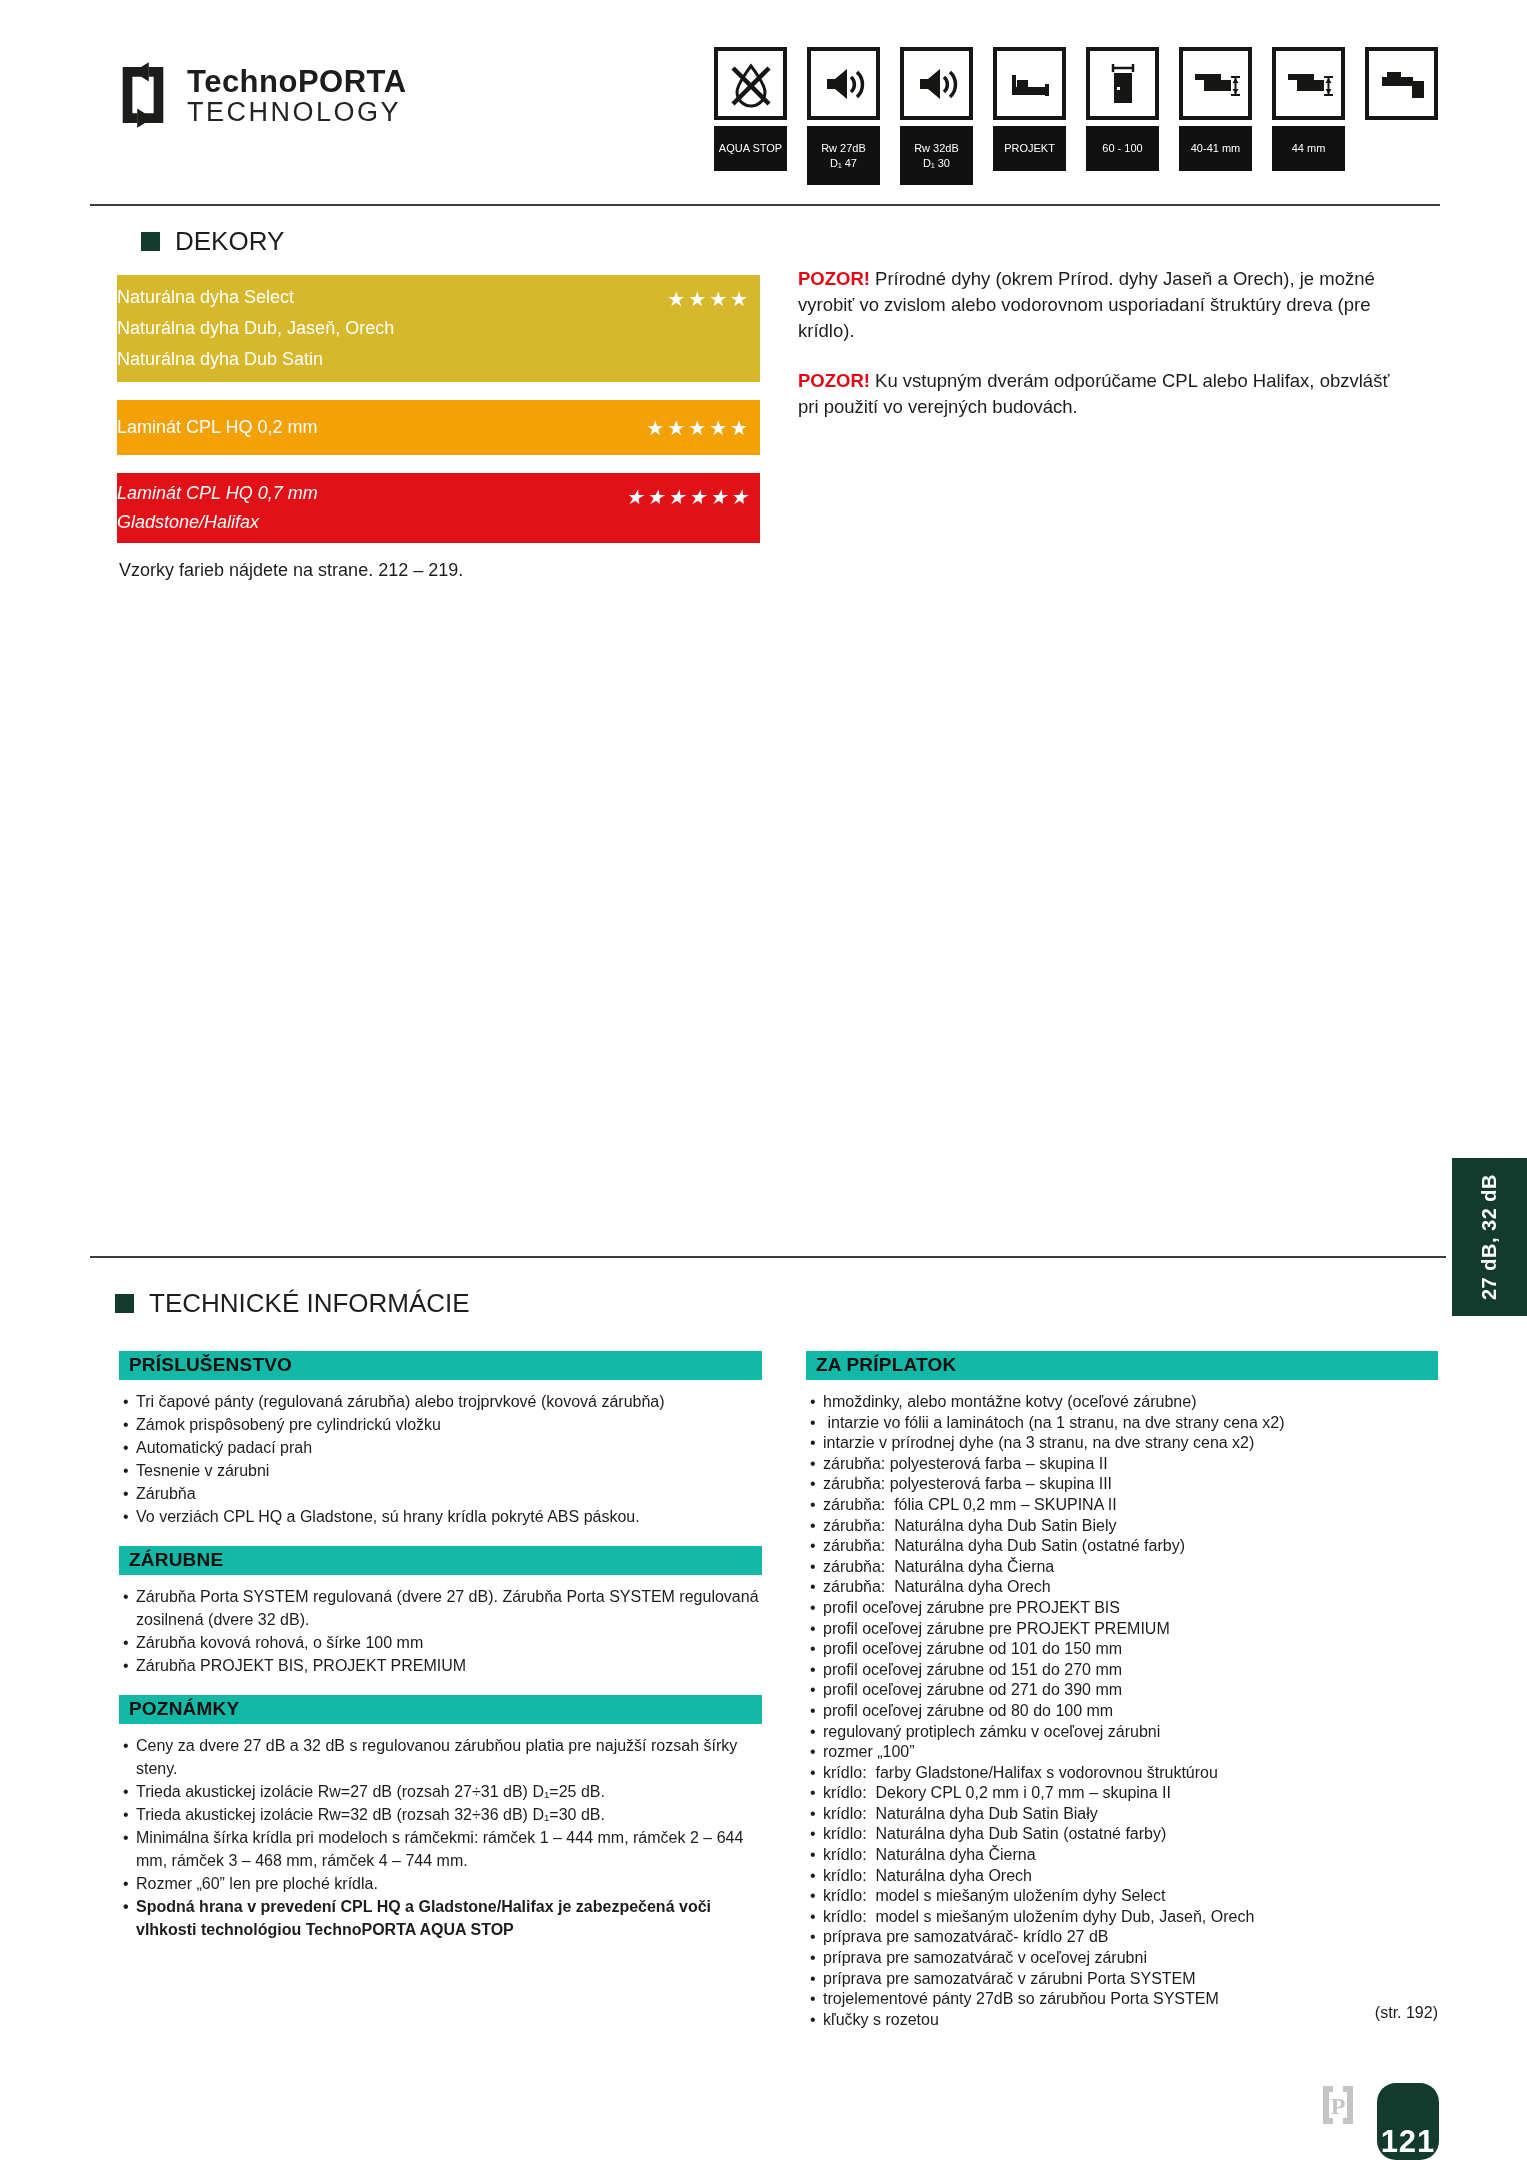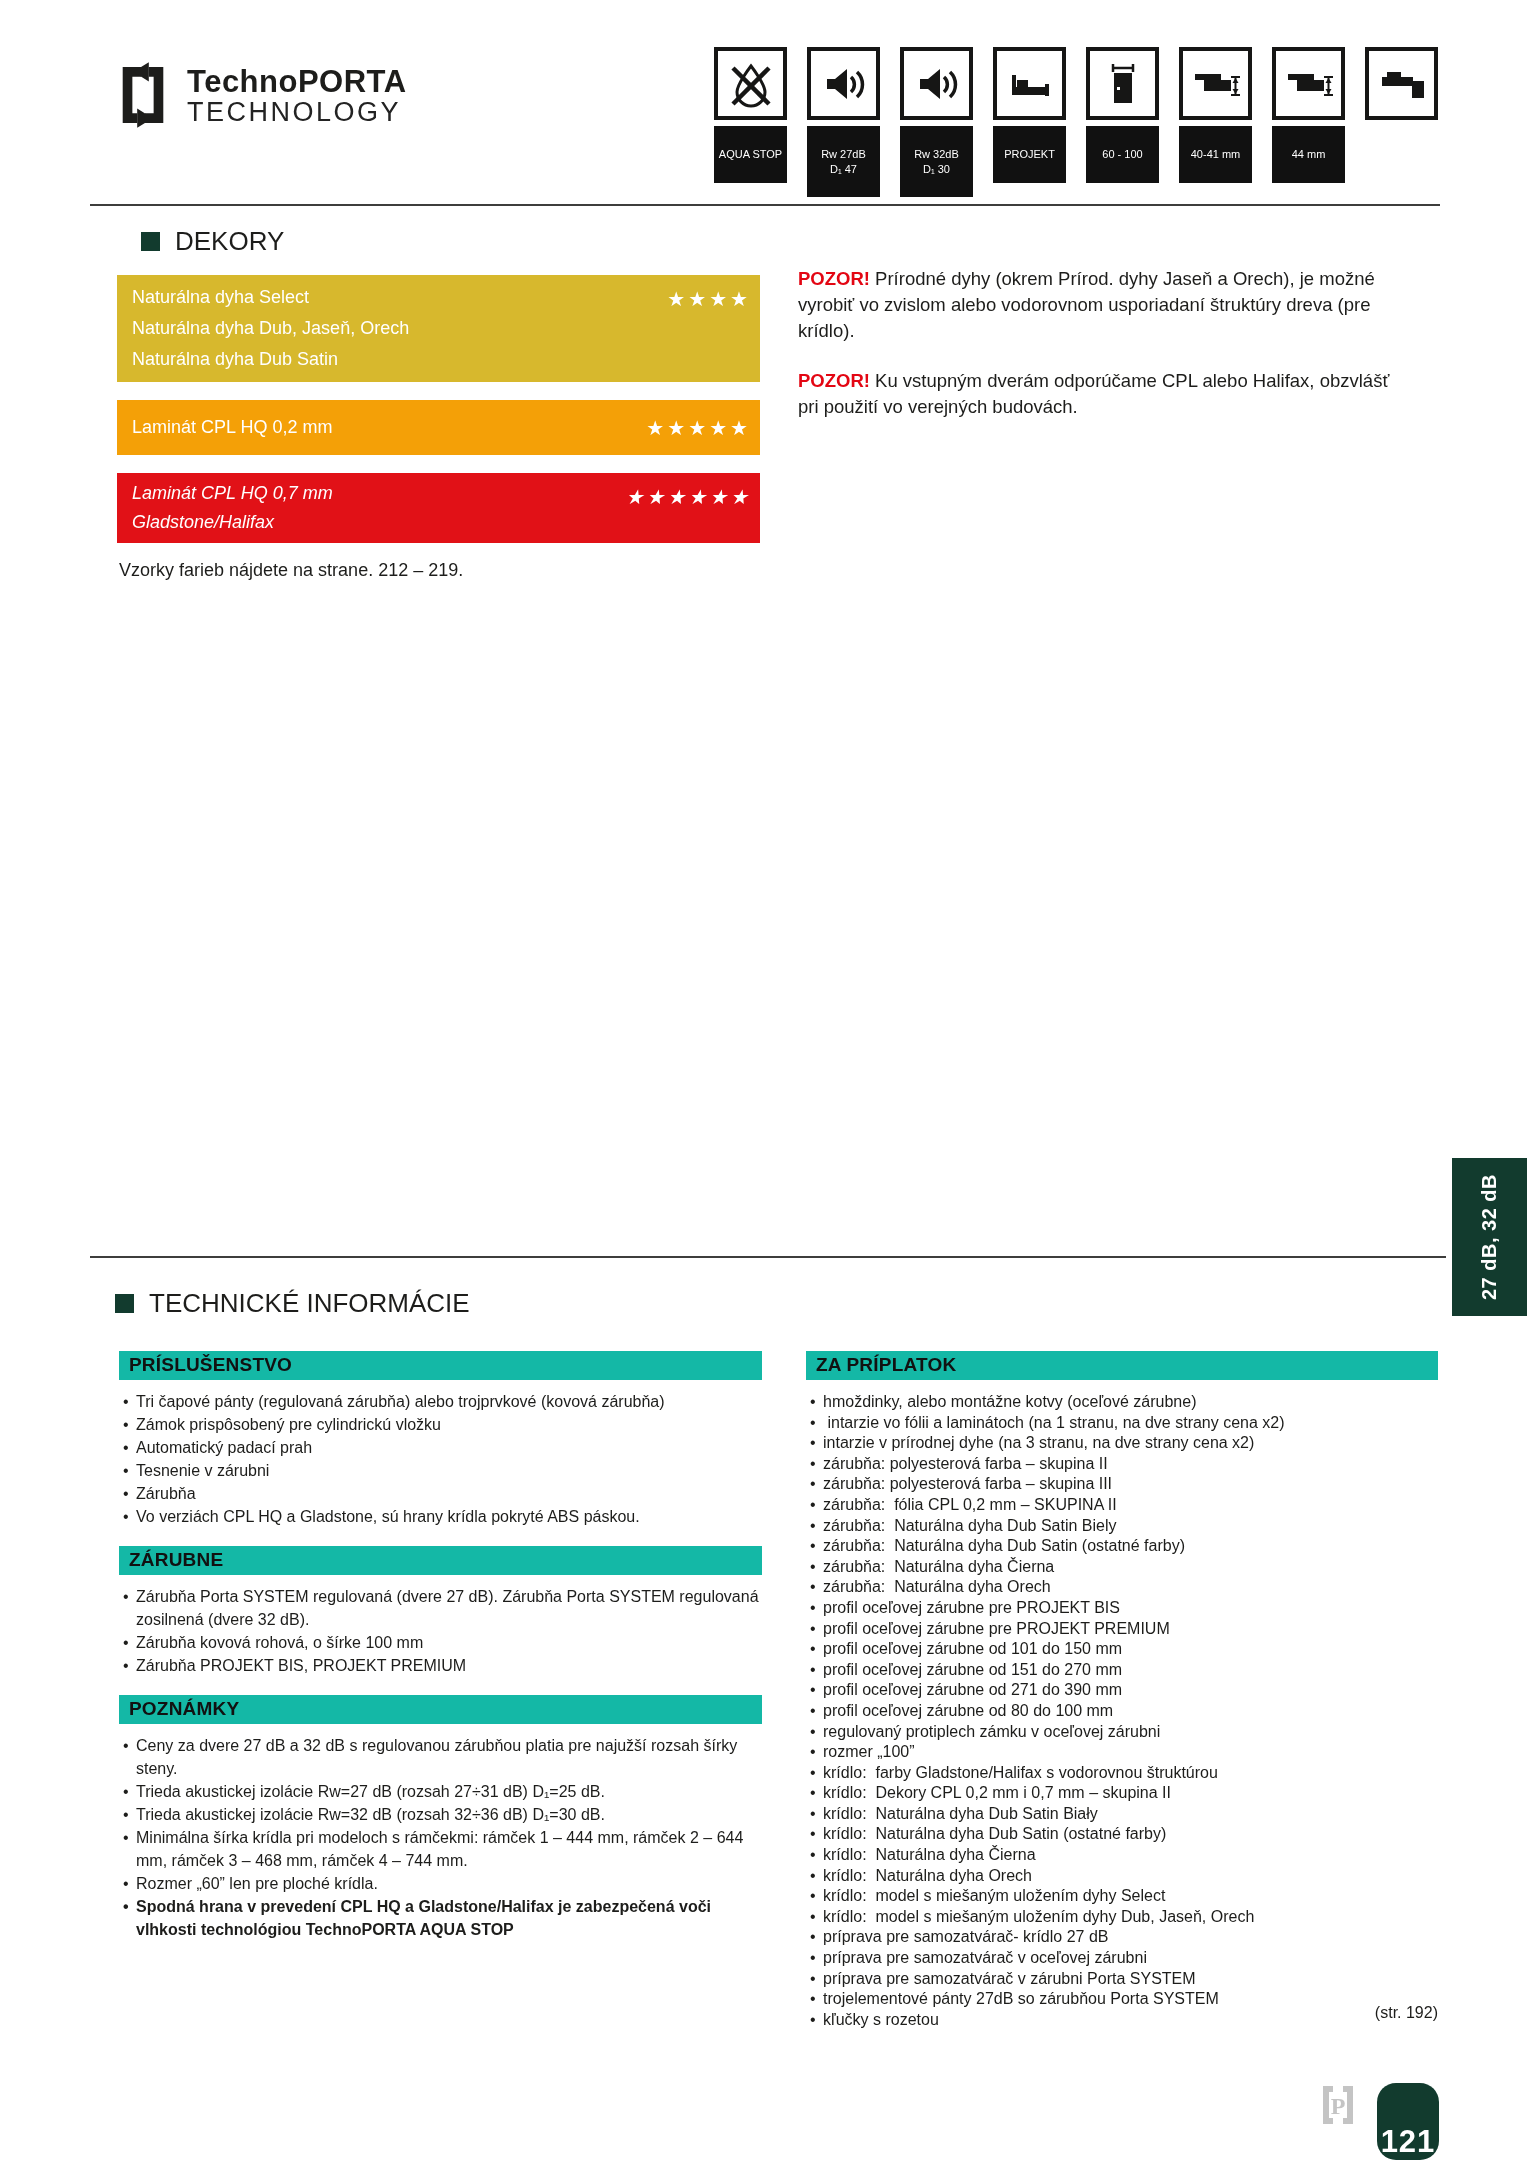--- a/index.html
+++ b/index.html
@@ -10,36 +10,36 @@
   
   .logo{position:absolute;left:114px;top:58px;display:flex;align-items:center;gap:15px;}
   .logo-text .t1{font-size:31px;font-weight:bold;letter-spacing:.5px;line-height:1.05;}
   .logo-text .t2{font-size:27px;font-weight:400;letter-spacing:2.5px;line-height:1.1;color:#232323;}
 
   .badges{position:absolute;left:714px;top:47px;display:flex;gap:20px;}
   .badge{width:73px;display:flex;flex-direction:column;align-items:center;}
   .badge-frame{width:73px;height:73px;box-sizing:border-box;border:4px solid #161615;background:#fff;
                display:flex;align-items:center;justify-content:center;}
   .badge-label{margin-top:6px;width:73px;box-sizing:border-box;background:#111;color:#fff;
-               font-size:11px;font-weight:500;text-align:center;line-height:1.32;padding:21px 1px;}
+               font-size:11px;font-weight:500;text-align:center;line-height:1.32;padding:15px 1px;}
   .badge-label div:empty{display:none;}
 
   .rule{position:absolute;height:2px;background:#3d3d3c;}
   #rule1{left:90px;top:204px;width:1350px;}
   #rule2{left:90px;top:1256px;width:1356px;}
 
   
   .sec-title{position:absolute;display:flex;align-items:center;gap:15px;font-size:26px;font-weight:400;}
   .sec-sq{width:19px;height:19px;flex:0 0 19px;}
   #dekory-title{left:105px;top:226px;margin-left:36px;}
   #tech-title{left:115px;top:1288px;}
 
   
   .bar{position:absolute;left:117px;width:643px;color:#fff;}
-  .bar .lines{height:100%;display:flex;flex-direction:column;justify-content:center;padding-left:15px;box-sizing:border-box;}
+  .bar .lines{height:100%;display:flex;flex-direction:column;justify-content:center;box-sizing:border-box;}
   .bar .line{font-size:18px;line-height:31px;}
   #bar1{top:275px;height:107px;}
   #bar2{top:400px;height:55px;}
   #bar3{top:473px;height:70px;font-style:italic;}
   #bar3 .line{line-height:29px;}
   .stars{position:absolute;right:9px;top:12px;font-size:20px;letter-spacing:3px;color:#fff;}
   #bar2 .stars{top:16px;}
   .samples-note{position:absolute;left:119px;top:560px;font-size:18px;font-weight:500;}
 
   

